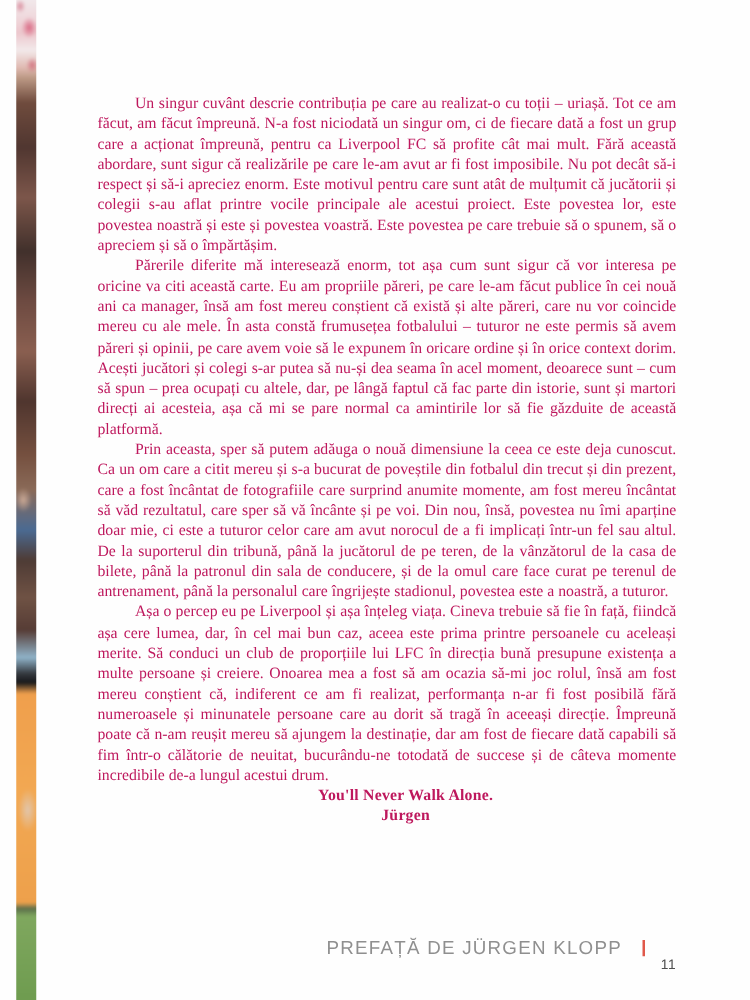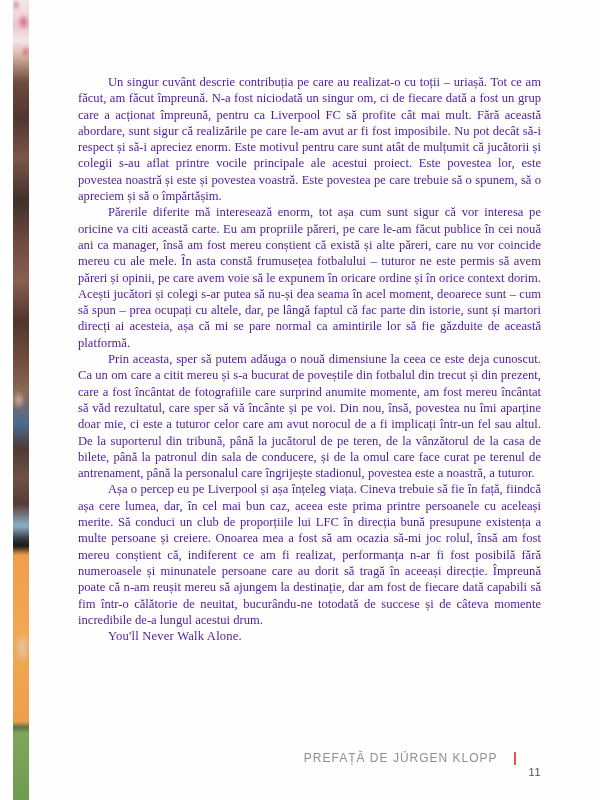--- a/index.html
+++ b/index.html
@@ -37,43 +37,43 @@
         #34383e 543px, #17181a 550px,
         #ef9f4c 559px, #f2a852 640px, #eda04b 726px,
         #5a6e4a 731px, #7fa75e 737px, #6f9c50 800px);
   }
 
   
   .text-block {
     position: absolute;
     left: 78px; top: 74px;
     width: 463px;
-    color: #4c1d95;
+    color: #be185d;
     font-size: 12.6px;
     line-height: 16.3px;
     text-align: justify;
   }
   .text-block p { text-indent: 30px; }
   .text-block p.sig {
-    font-weight: normal;
-    text-align: left;
+    font-weight: bold;
+    text-align: center;
     letter-spacing: .2px;
   }
 
   
   .footer {
     position: absolute;
     top: 738px; right: 59px;
     display: flex;
     align-items: center;
     font-family: "Liberation Sans", sans-serif;
   }
   .footer-label {
     color: #8f8f8f;
-    font-size: 12px;
+    font-size: 15px;
     letter-spacing: 1px;
   }
   .footer-bar {
     display: inline-block;
     width: 2px; height: 13px;
     background: #e0584a;
     margin: 0 13px 0 16px;
   }
   .footer-page-number {
     color: #4f4f4f;
@@ -88,19 +88,20 @@
 <div class="photo-strip">
   <div class="strip-img"></div>
 </div>
 
 <main class="text-block">
   <p>Un singur cuvânt descrie contribuția pe care au realizat-o cu toții – uriașă. Tot ce am făcut, am făcut împreună. N-a fost niciodată un singur om, ci de fiecare dată a fost un grup care a acționat împreună, pentru ca Liverpool FC să profite cât mai mult. Fără această abordare, sunt sigur că realizările pe care le-am avut ar fi fost imposibile. Nu pot decât să-i respect și să-i apreciez enorm. Este motivul pentru care sunt atât de mulțumit că jucătorii și colegii s-au aflat printre vocile principale ale acestui proiect. Este povestea lor, este povestea noastră și este și povestea voastră. Este povestea pe care trebuie să o spunem, să o apreciem și să o împărtășim.</p>
   <p>Părerile diferite mă interesează enorm, tot așa cum sunt sigur că vor interesa pe oricine va citi această carte. Eu am propriile păreri, pe care le-am făcut publice în cei nouă ani ca manager, însă am fost mereu conștient că există și alte păreri, care nu vor coincide mereu cu ale mele. În asta constă frumusețea fotbalului – tuturor ne este permis să avem păreri și opinii, pe care avem voie să le expunem în oricare ordine și în orice context dorim. Acești jucători și colegi s-ar putea să nu-și dea seama în acel moment, deoarece sunt – cum să spun – prea ocupați cu altele, dar, pe lângă faptul că fac parte din istorie, sunt și martori direcți ai acesteia, așa că mi se pare normal ca amintirile lor să fie găzduite de această platformă.</p>
   <p>Prin aceasta, sper să putem adăuga o nouă dimensiune la ceea ce este deja cunoscut. Ca un om care a citit mereu și s-a bucurat de poveștile din fotbalul din trecut și din prezent, care a fost încântat de fotografiile care surprind anumite momente, am fost mereu încântat să văd rezultatul, care sper să vă încânte și pe voi. Din nou, însă, povestea nu îmi aparține doar mie, ci este a tuturor celor care am avut norocul de a fi implicați într-un fel sau altul. De la suporterul din tribună, până la jucătorul de pe teren, de la vânzătorul de la casa de bilete, până la patronul din sala de conducere, și de la omul care face curat pe terenul de antrenament, până la personalul care îngrijește stadionul, povestea este a noastră, a tuturor.</p>
   <p>Așa o percep eu pe Liverpool și așa înțeleg viața. Cineva trebuie să fie în față, fiindcă așa cere lumea, dar, în cel mai bun caz, aceea este prima printre persoanele cu aceleași merite. Să conduci un club de proporțiile lui LFC în direcția bună presupune existența a multe persoane și creiere. Onoarea mea a fost să am ocazia să-mi joc rolul, însă am fost mereu conștient că, indiferent ce am fi realizat, performanța n-ar fi fost posibilă fără numeroasele și minunatele persoane care au dorit să tragă în aceeași direcție. Împreună poate că n-am reușit mereu să ajungem la destinație, dar am fost de fiecare dată capabili să fim într-o călătorie de neuitat, bucurându-ne totodată de succese și de câteva momente incredibile de-a lungul acestui drum.</p>
   <p class="sig">You'll Never Walk Alone.</p>
+  <p class="sig">Jürgen</p>
 </main>
 
 <footer class="footer">
   <span class="footer-label">PREFAȚĂ DE JÜRGEN KLOPP</span>
   <span class="footer-bar"></span>
   <span class="footer-page-number">11</span>
 </footer>
 
 </body></html>

